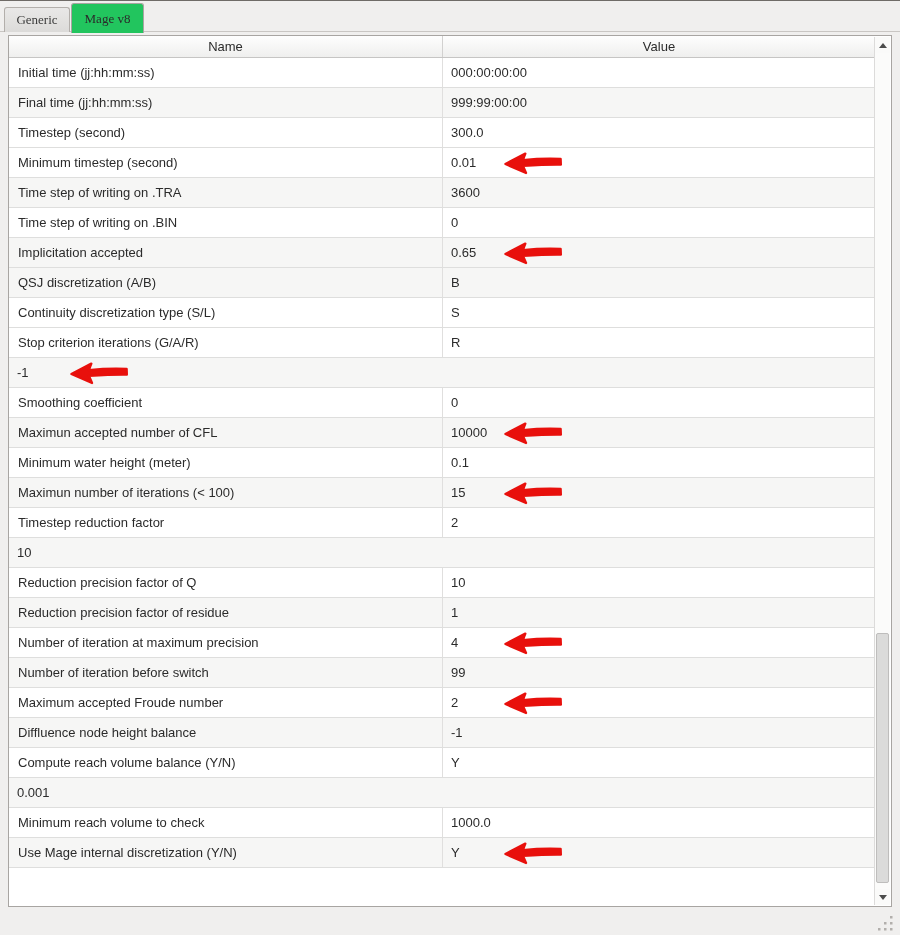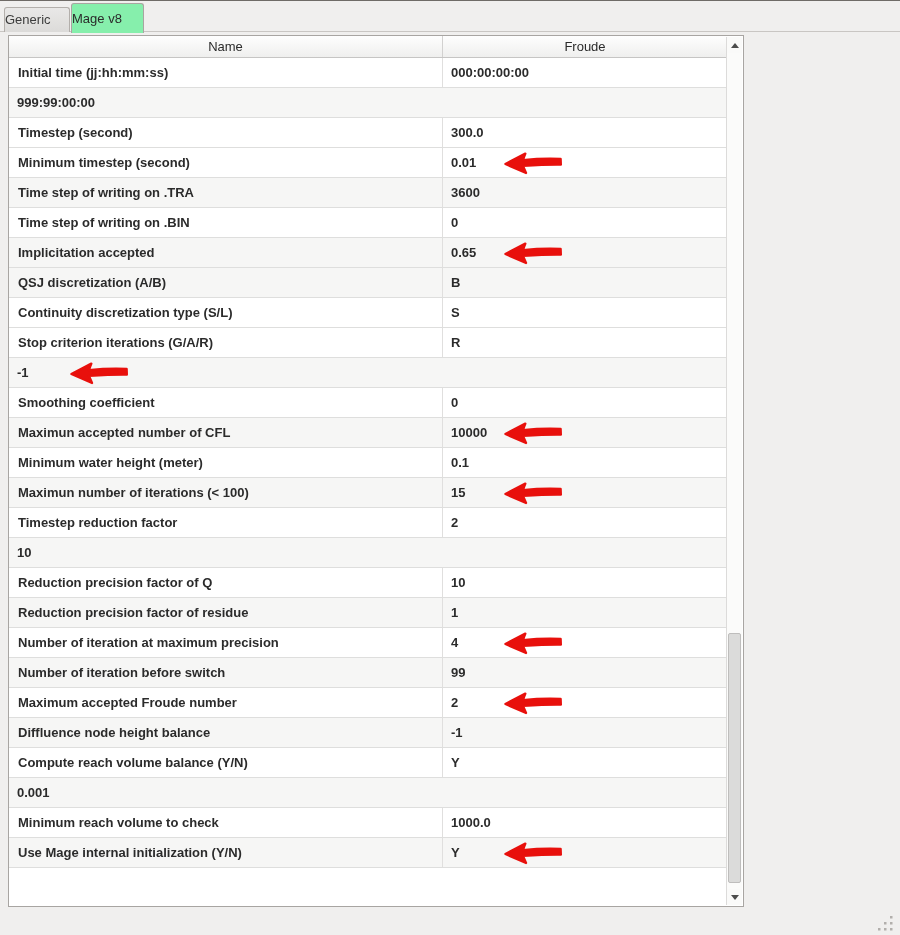--- a/index.html
+++ b/index.html
@@ -5,38 +5,38 @@
   html,body{margin:0;padding:0;}
   body{
     width:900px;height:935px;position:relative;overflow:hidden;
     background:#f0efee;
     font-family:"Liberation Sans",sans-serif;font-size:13px;color:#2b2b2b;
     border-top:1px solid #6f6b67;box-sizing:border-box;
   }
   
   .tabbar{position:absolute;left:0;top:1px;width:100%;height:30px;}
   .tabbar::after{content:"";position:absolute;left:0;right:0;bottom:0;height:1px;background:#c9c6c3;}
-  .tab{position:absolute;box-sizing:border-box;
-       border:1px solid #b3afab;border-bottom:none;border-radius:3px 3px 0 0;cursor:default;}
+  .tab{position:absolute;box-sizing:border-box;text-align:center;
+       border:1px solid #b3afab;border-bottom:none;border-radius:3px 3px 0 0;cursor:default;font-family:Liberation Serif, serif;}
   .tab.inactive{left:4px;top:5px;width:66px;height:25px;line-height:24px;
        background:linear-gradient(#e9e8e7,#dcdbd9);color:#3c3c3c;z-index:1;}
   .tab.active{left:71px;top:1px;width:73px;height:30px;line-height:29px;
-       background:#86efac;border-color:#a9a5a1;z-index:3;}
-  
-  .table-frame{position:absolute;left:8px;top:34px;width:736px;height:872px;
+       background:#22c55e;border-color:#a9a5a1;z-index:3;}
+  
+  .table-frame{position:absolute;left:8px;top:34px;width:884px;height:872px;
        background:#ffffff;border:1px solid #a8a5a2;box-sizing:border-box;}
   .thead{position:absolute;left:0;top:0;right:16px;height:22px;display:flex;
        background:linear-gradient(#fefefe,#efefee);border-bottom:1px solid #c6c5c4;box-sizing:border-box;}
   .th{line-height:21px;text-align:center;box-sizing:border-box;color:#2b2b2b;}
   .th.name{width:434px;border-right:1px solid #d2d1d0;}
   .th.value{flex:1;}
   .tbody{position:absolute;left:0;top:22px;right:16px;bottom:0;overflow:hidden;}
   .tr{display:flex;height:30px;box-sizing:border-box;border-bottom:1px solid #dededd;background:#ffffff;}
   .tr.alt{background:#f6f6f5;}
-  .td{box-sizing:border-box;line-height:29px;white-space:nowrap;overflow:hidden;font-weight:bold;}
+  .td{box-sizing:border-box;line-height:29px;white-space:nowrap;overflow:hidden;}
   .td.name{width:434px;padding-left:9px;border-right:1px solid #e0dfde;}
   .td.value{flex:1;padding-left:8px;position:relative;}
   .arrow-wrap{position:absolute;left:58px;top:3px;width:66px;height:24px;transform:rotate(-2deg);}
   
   .vscrollbar{position:absolute;top:1px;right:1px;bottom:1px;width:16px;
        background:#f4f4f3;border-left:1px solid #dcdbda;box-sizing:border-box;}
   .sb-btn{position:absolute;left:0;right:0;height:16px;background:#fafaf9;
        display:flex;align-items:center;justify-content:center;}
   .sb-btn.up{top:0;}
   .sb-btn.down{bottom:0;}
@@ -55,28 +55,29 @@
 <body>
 
 <div class="tabbar">
   <div class="tab inactive">Generic</div>
   <div class="tab active">Mage v8</div>
 </div>
 
 <div class="table-frame">
   <div class="thead">
     <div class="th name">Name</div>
-    <div class="th value">Froude</div>
+    <div class="th value">Value</div>
   </div>
   <div class="tbody" id="tbody">
       <div class="tr">
         <div class="td name">Initial time (jj:hh:mm:ss)</div>
         <div class="td value"><span>000:00:00:00</span></div>
       </div>
       <div class="tr alt">
+        <div class="td name">Final time (jj:hh:mm:ss)</div>
         <div class="td value"><span>999:99:00:00</span></div>
       </div>
       <div class="tr">
         <div class="td name">Timestep (second)</div>
         <div class="td value"><span>300.0</span></div>
       </div>
       <div class="tr">
         <div class="td name">Minimum timestep (second)</div>
         <div class="td value"><span>0.01</span><span class="arrow-wrap"><svg viewBox="0 0 66 26" width="66" height="24">
               <path d="M2 13 L24 2.5 L21 9.5 C 34 8.6, 50 8.6, 62 9.6 L62 15.8 C 50 15.2, 34 15.4, 21 15.8 L24 23.5 Z" fill="#e8100c" stroke="#e8100c" stroke-width="2.5" stroke-linejoin="round"></path>
@@ -173,21 +174,21 @@
         <div class="td value"><span>Y</span></div>
       </div>
       <div class="tr alt">
         <div class="td value"><span>0.001</span></div>
       </div>
       <div class="tr">
         <div class="td name">Minimum reach volume to check</div>
         <div class="td value"><span>1000.0</span></div>
       </div>
       <div class="tr alt">
-        <div class="td name">Use Mage internal initialization (Y/N)</div>
+        <div class="td name">Use Mage internal discretization (Y/N)</div>
         <div class="td value"><span>Y</span><span class="arrow-wrap"><svg viewBox="0 0 66 26" width="66" height="24">
               <path d="M2 13 L24 2.5 L21 9.5 C 34 8.6, 50 8.6, 62 9.6 L62 15.8 C 50 15.2, 34 15.4, 21 15.8 L24 23.5 Z" fill="#e8100c" stroke="#e8100c" stroke-width="2.5" stroke-linejoin="round"></path>
             </svg></span></div>
       </div>
     </div>
   <div class="vscrollbar">
     <div class="sb-btn up">
       <span class="tri-up"></span>
     </div>
     <div class="sb-track">

